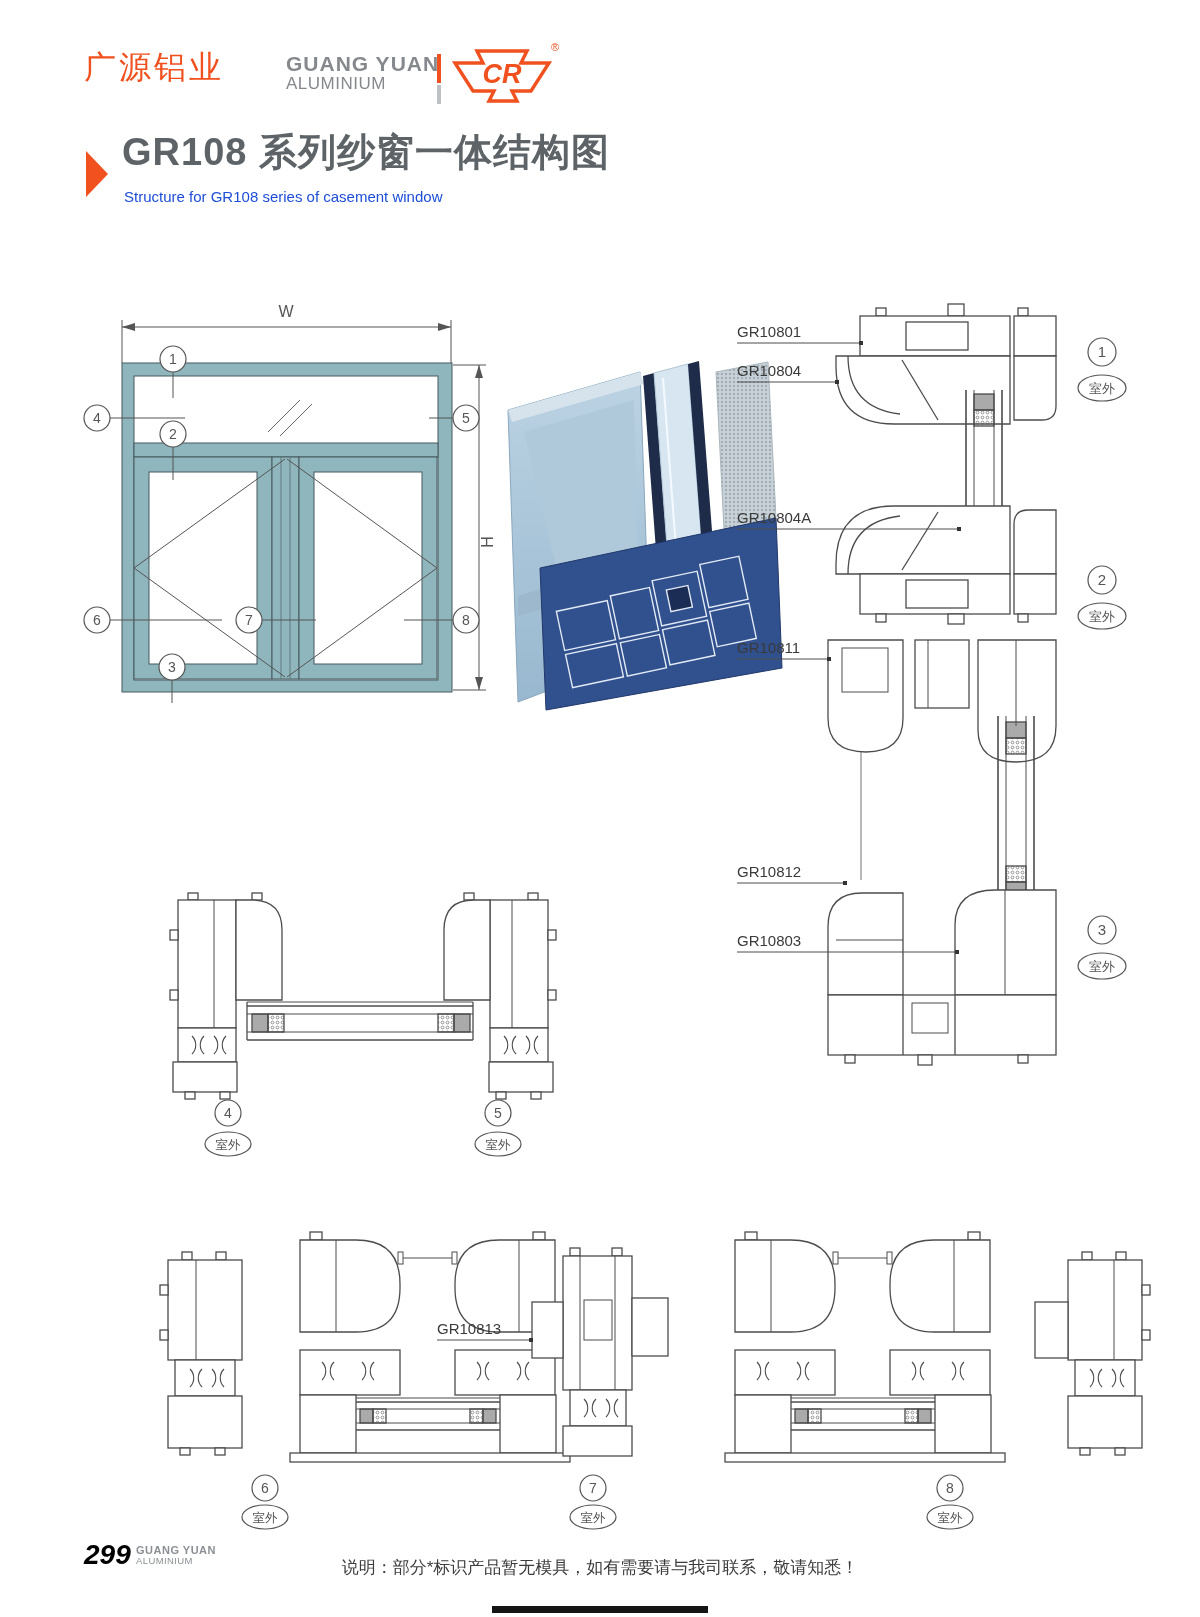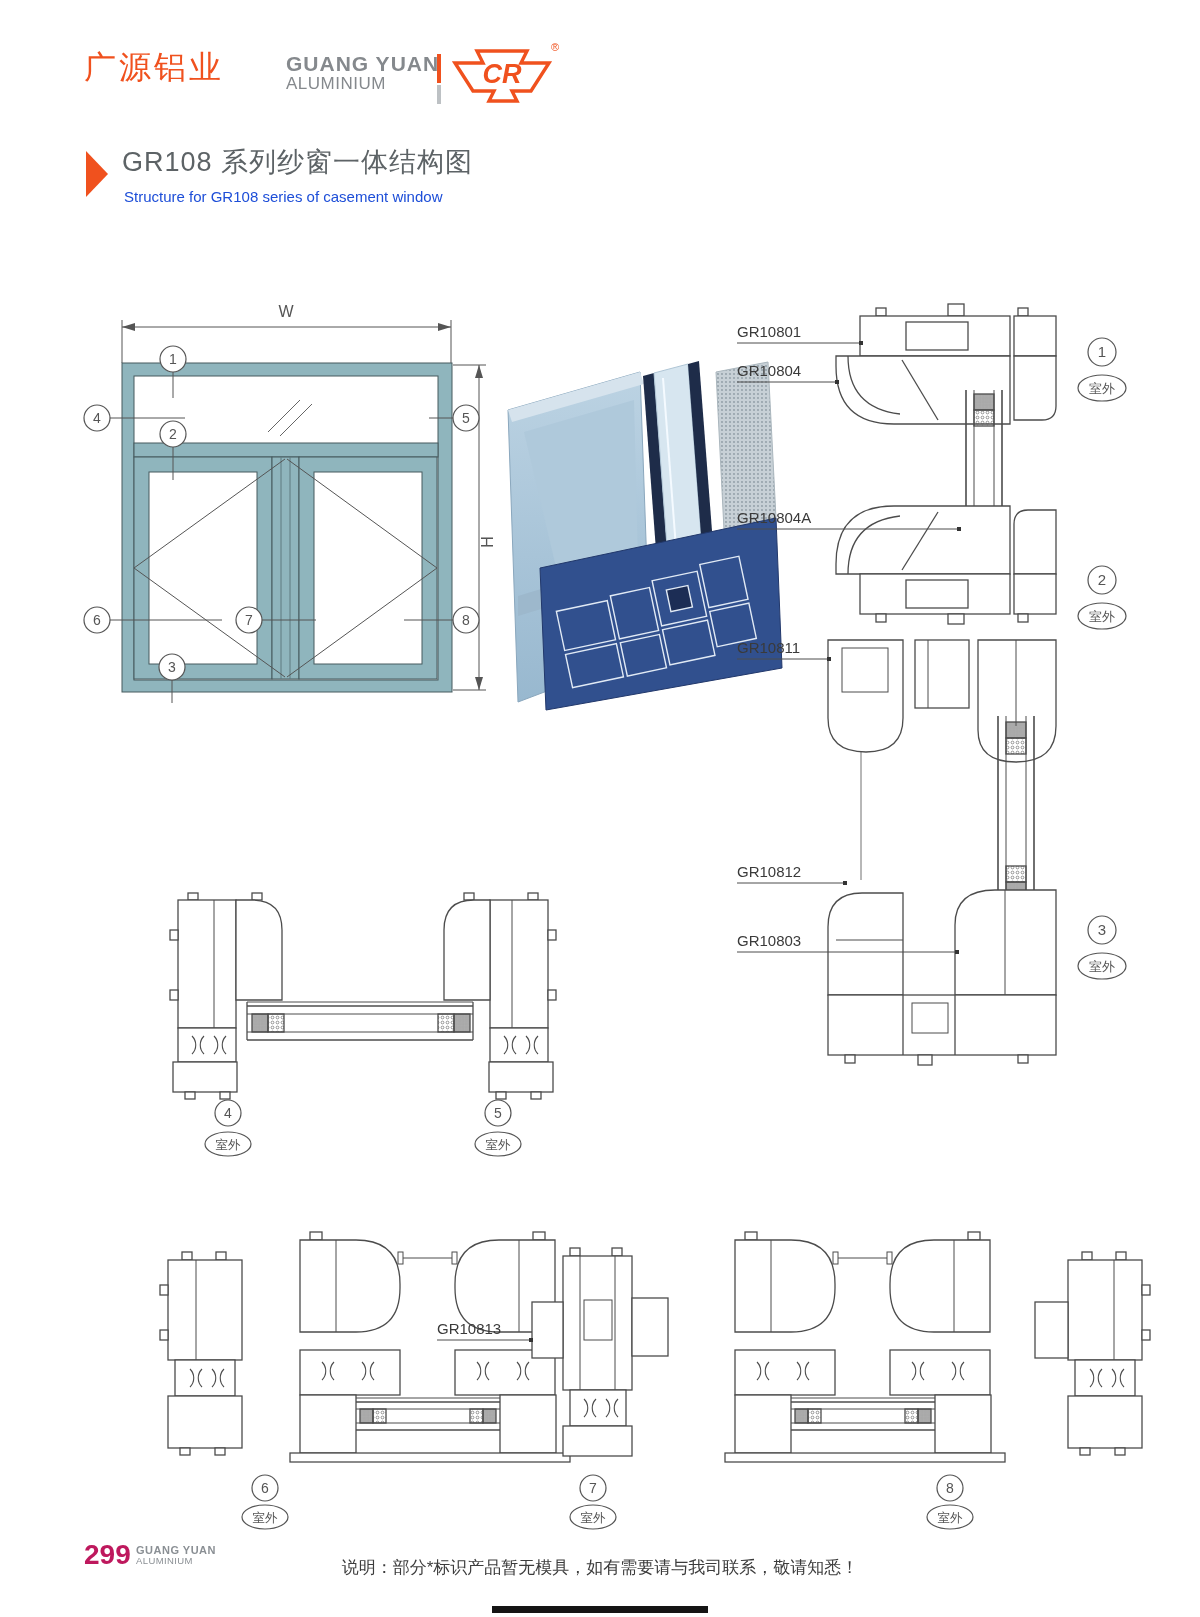--- a/index.html
+++ b/index.html
@@ -11,24 +11,24 @@
   .logo-en{left:286px;top:53px;color:#85898D;line-height:1.05;}
   .logo-en .en1{font-size:21px;font-weight:bold;letter-spacing:1px;}
   .logo-en .en2{font-size:17px;letter-spacing:.5px;}
   .divider-bar{left:437px;top:54px;width:4px;height:50px;}
   .divider-bar .bar-top{display:block;width:4px;height:29px;background:#F0511E;}
   .divider-bar .bar-bottom{display:block;width:4px;height:19px;background:#BDC1C4;margin-top:2px;}
   .cr-wrap{left:452px;top:42px;}
   
   .title-bullet{left:86px;top:151px;width:0;height:0;border-left:22px solid #F0511E;
                 border-top:23px solid transparent;border-bottom:23px solid transparent;}
-  .title-cn{left:122px;top:144px;font-size:27px;font-weight:400;color:#5D6366;letter-spacing:1px;}
+  .title-cn{left:122px;top:127px;font-size:38px;font-weight:700;color:#5D6366;letter-spacing:1px;}
   .title-en{left:124px;top:188px;font-size:15px;color:#1d4ed8;}
   
-  .page-num{left:84px;top:1539px;font-size:28px;font-weight:bold;color:#be185d;}
+  .page-num{left:84px;top:1539px;font-size:28px;font-weight:bold;color:#000000;font-style:italic;}
   .foot-brand{left:136px;top:1544px;color:#8A8F94;line-height:1.1;}
   .foot-brand .fb1{font-size:11px;font-weight:bold;letter-spacing:.5px;}
   .foot-brand .fb2{font-size:9.5px;letter-spacing:.4px;}
   .foot-note{left:0;top:1556px;width:1200px;text-align:center;font-size:17px;color:#3C3C3C;}
   .bottom-bar{left:492px;top:1606px;width:216px;height:7px;background:#151515;}
   svg text{font-family:"Liberation Sans","DejaVu Sans",sans-serif;}
 </style>
 </head>
 <body>
 

